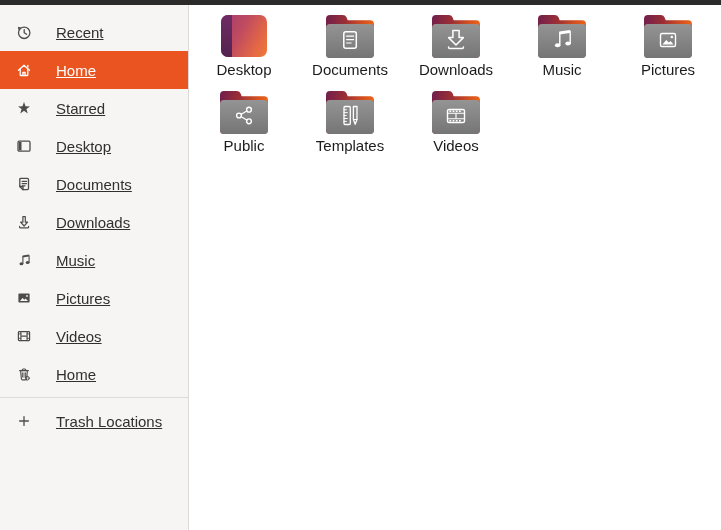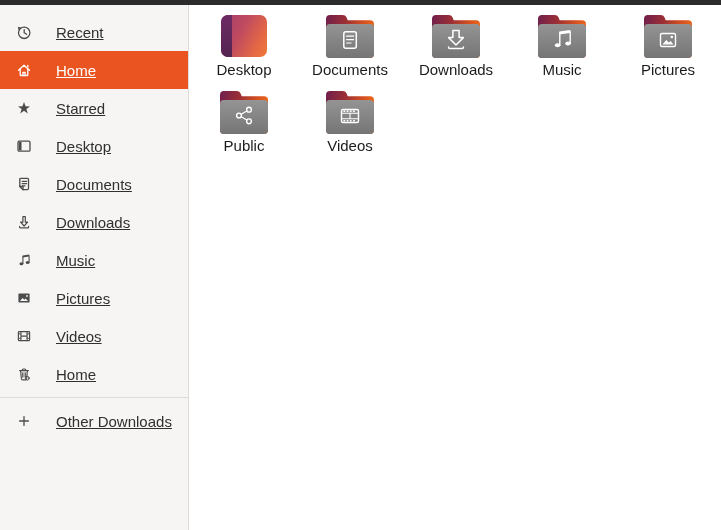--- a/index.html
+++ b/index.html
@@ -198,21 +198,21 @@
       </div>
 
       <hr class="side-sep">
 
       <div class="side-item">
         <span class="icon">
           <svg width="16" height="16" viewBox="0 0 16 16">
             <path class="sicon" d="M8 3.6 V12.4 M3.6 8 H12.4"></path>
           </svg>
         </span>
-        <span>Other Downloads</span>
+        <span>Trash Locations</span>
       </div>
     </nav>
 
     <main class="main">
       <div class="grid">
 
         <div class="folder-item">
           <div class="folder-icon">
             <div class="desktop-tile"></div>
           </div>
@@ -288,20 +288,35 @@
                 <circle class="emb" style="stroke-width:1.4" cx="19" cy="25.5" r="2.4"></circle>
                 <circle class="emb" style="stroke-width:1.4" cx="29" cy="19.7" r="2.4"></circle>
                 <circle class="emb" style="stroke-width:1.4" cx="29" cy="31.3" r="2.4"></circle>
                 <path class="emb" style="stroke-width:1.2" d="M21.2 24.3 L26.8 21 M21.2 26.7 L26.8 30.1"></path>
               </g>
             </svg>
           </div>
           <div class="folder-label">Public</div>
         </div>
 
+        <div class="folder-item">
+          <div class="folder-icon">
+            <svg width="48" height="44" viewBox="0 0 48 44">
+              <path d="M4 1 h12.6 q2.9 0 3.9 2.3 l1.2 2.9 H44 q4 0 4 4 v29.8 q0 4 -4 4 H4 q-4 0 -4 -4 V5 q0 -4 4 -4 Z" fill="url(#tabGrad)"></path>
+              <rect x="0" y="10" width="48" height="34" rx="4" fill="url(#bodyGrad)"></rect>
+              <g>
+                <rect class="emb" style="stroke-width:1.3" x="18" y="16.5" width="6.3" height="18" rx="1"></rect>
+                <path class="emb" style="stroke-width:1" d="M18 19.8 h2.4 M18 22.7 h3.4 M18 25.6 h2.4 M18 28.5 h3.4 M18 31.4 h2.4"></path>
+                <path class="emb" style="stroke-width:1.3" d="M27.4 16.5 h3.6 v13 l-1.8 4.8 -1.8 -4.8 z"></path>
+                <path class="emb" style="stroke-width:1" d="M27.4 29.5 h3.6"></path>
+              </g>
+            </svg>
+          </div>
+          <div class="folder-label">Templates</div>
+        </div>
 
         <div class="folder-item">
           <div class="folder-icon">
             <svg width="48" height="44" viewBox="0 0 48 44">
               <path d="M4 1 h12.6 q2.9 0 3.9 2.3 l1.2 2.9 H44 q4 0 4 4 v29.8 q0 4 -4 4 H4 q-4 0 -4 -4 V5 q0 -4 4 -4 Z" fill="url(#tabGrad)"></path>
               <rect x="0" y="10" width="48" height="34" rx="4" fill="url(#bodyGrad)"></rect>
               <g>
                 <rect class="emb" style="stroke-width:1.4" x="15.5" y="19.5" width="17" height="13" rx="1.5"></rect>
                 <path class="emb" style="stroke-width:1.1" d="M15.5 23.3 h17 M15.5 28.7 h17 M24 23.3 v5.4"></path>
                 <path class="embf" d="M17.4 20.6 h1.8 v1.4 h-1.8 z M20.6 20.6 h1.8 v1.4 h-1.8 z M23.8 20.6 h1.8 v1.4 h-1.8 z M27 20.6 h1.8 v1.4 h-1.8 z M17.4 30 h1.8 v1.4 h-1.8 z M20.6 30 h1.8 v1.4 h-1.8 z M23.8 30 h1.8 v1.4 h-1.8 z M27 30 h1.8 v1.4 h-1.8 z"></path>

